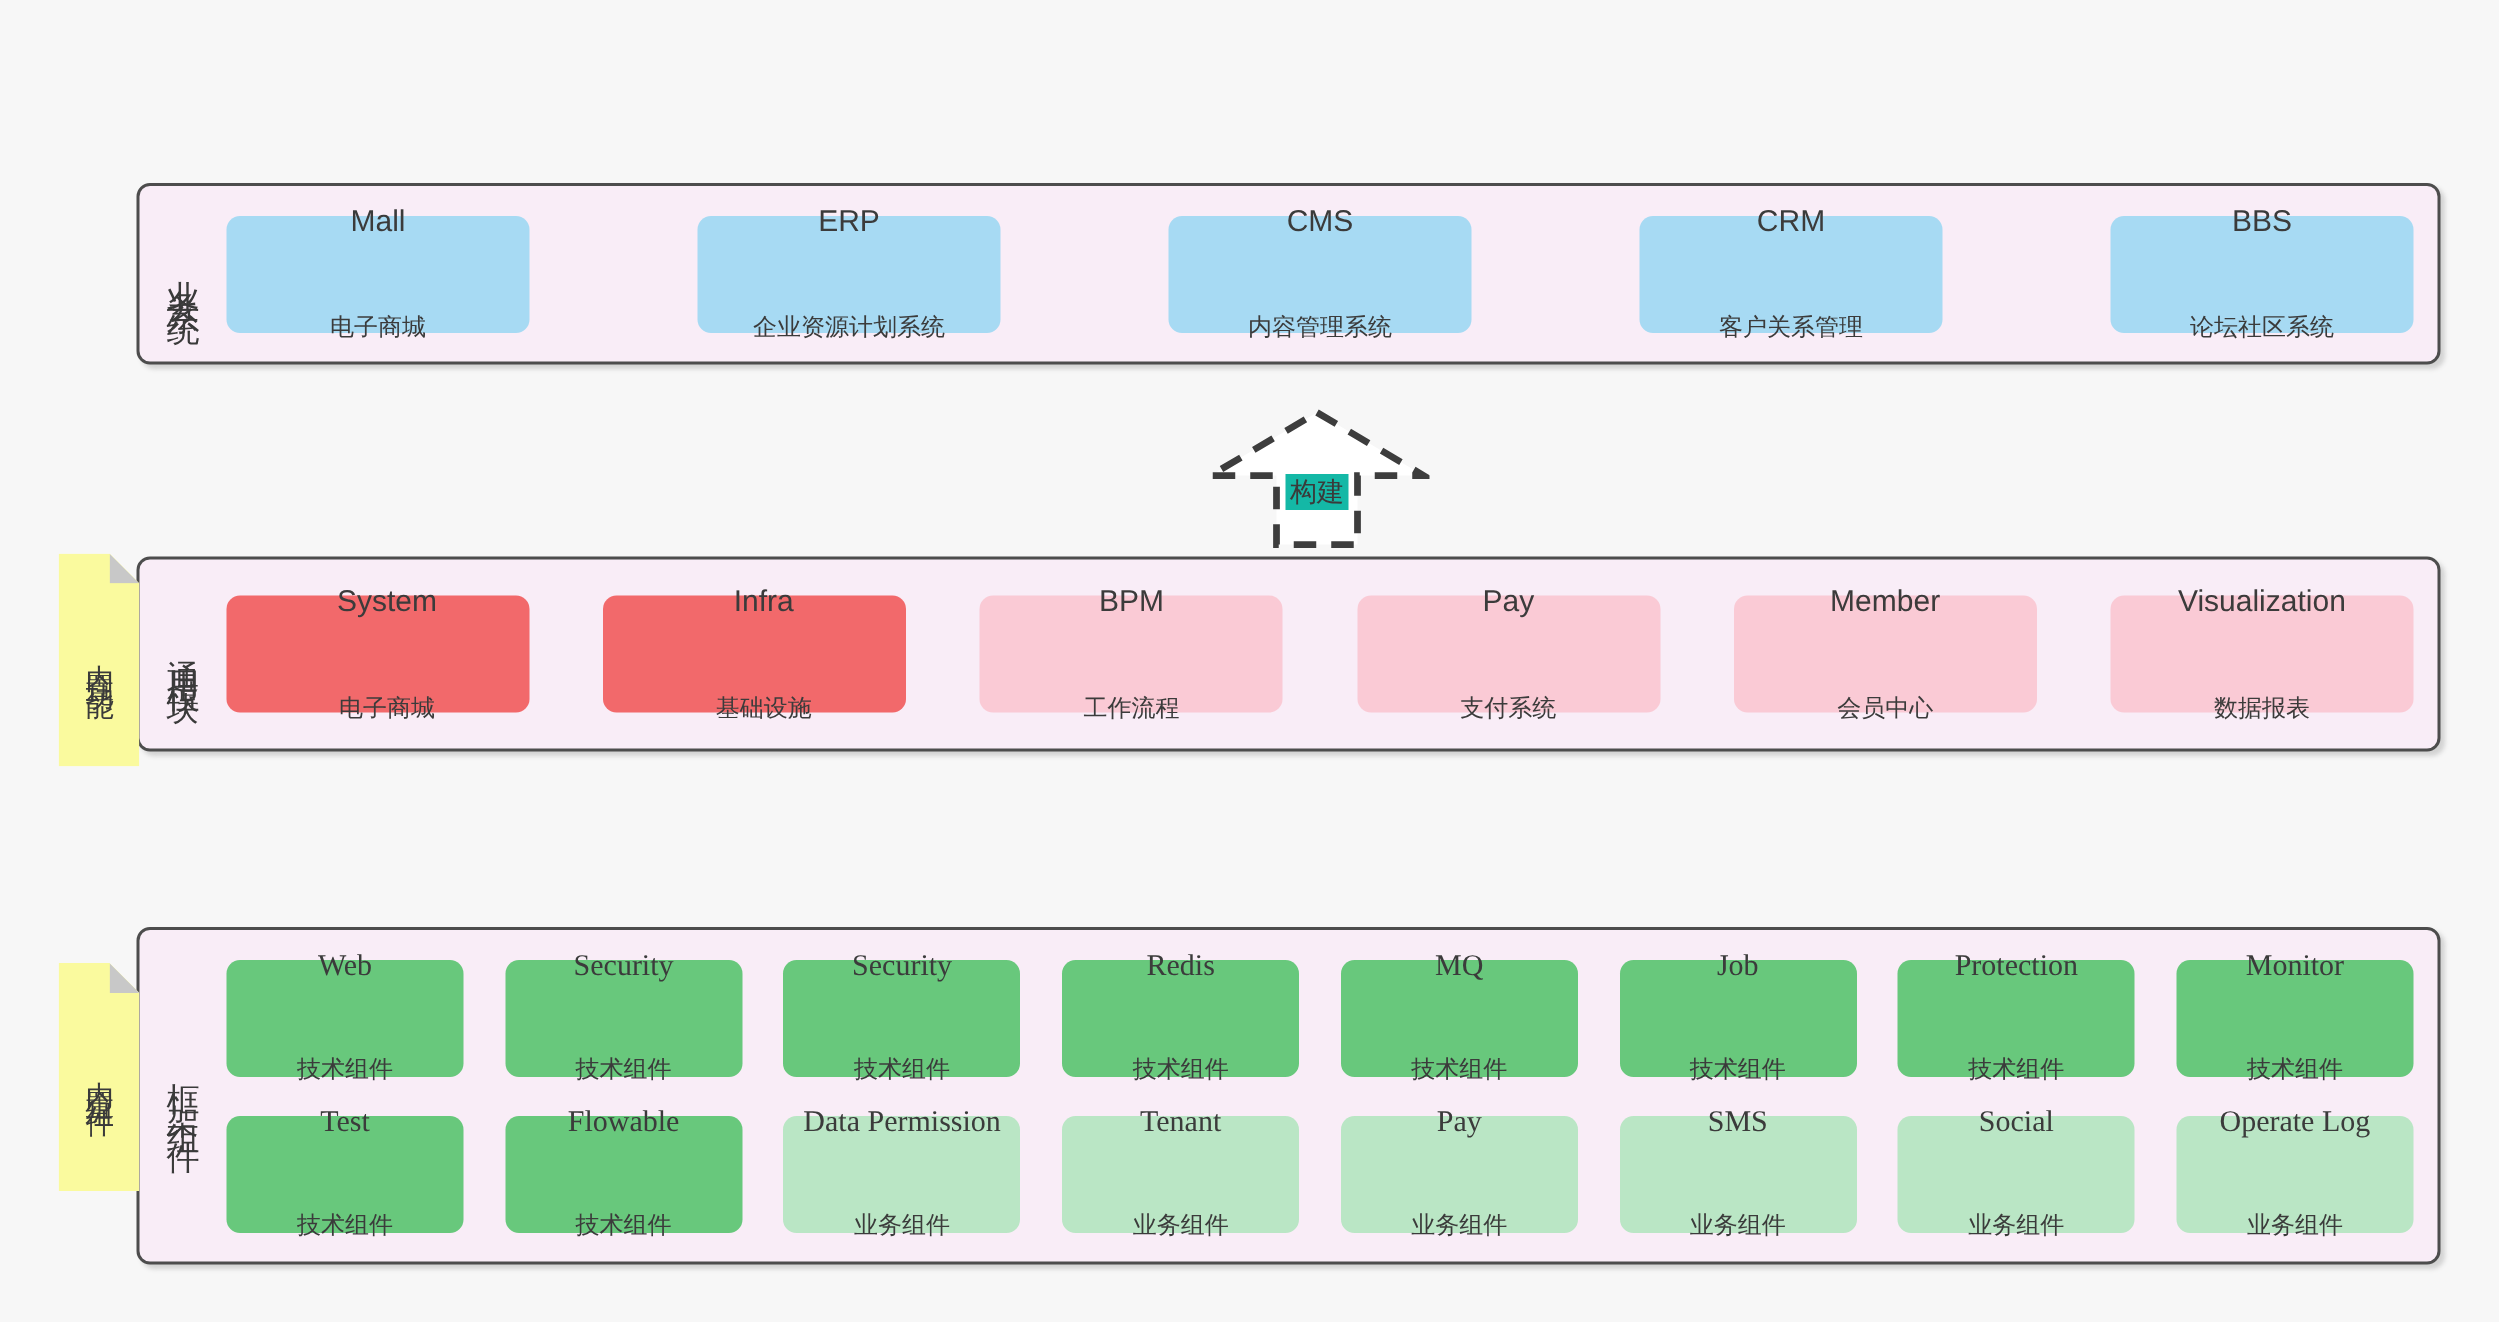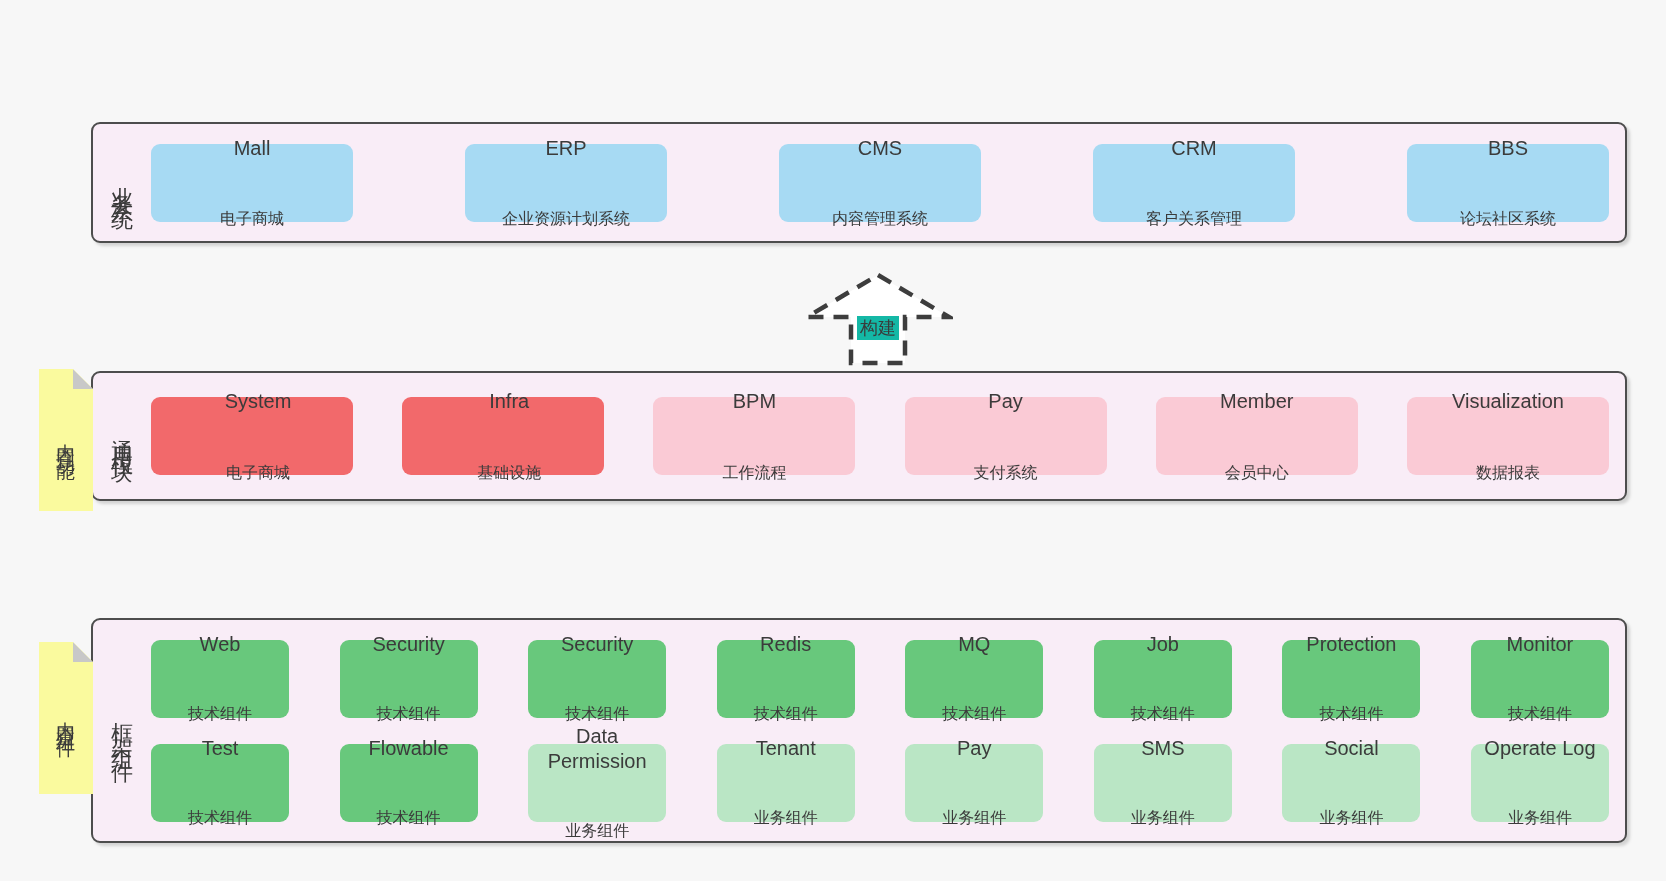--- a/index.html
+++ b/index.html
@@ -26,21 +26,21 @@
 
   .content { flex:1; display:flex; align-items:center; justify-content:space-between; padding-right:16px; }
   .content-col { flex:1; display:flex; flex-direction:column; justify-content:center; gap:26px; padding-right:16px; }
   .grid-row { display:flex; justify-content:space-between; }
 
   .box {
     border-radius:9px; display:flex; flex-direction:column; align-items:center;
     justify-content:center; text-align:center; line-height:1.42;gap:46px;
   }
   .content .box { width:202px; height:78px; }
-  .grid-row .box { width:138px; height:78px; line-height:1.28; }
+  .grid-row .box { width:158px; height:78px; line-height:1.28;font-family:Liberation Serif, serif; }
   .box .t { font-size:20px; }
   .box .s { font-size:16px; }
   .blue   { background:#a7daf3; }
   .red    { background:#f2696b;padding-left:12px; }
   .pink   { background:#facad5; }
   .green  { background:#68c87c; }
   .lgreen { background:#bae6c5; }
 
   .note {
     position:absolute; left:-54px; width:54px; background:#fafa9e;

